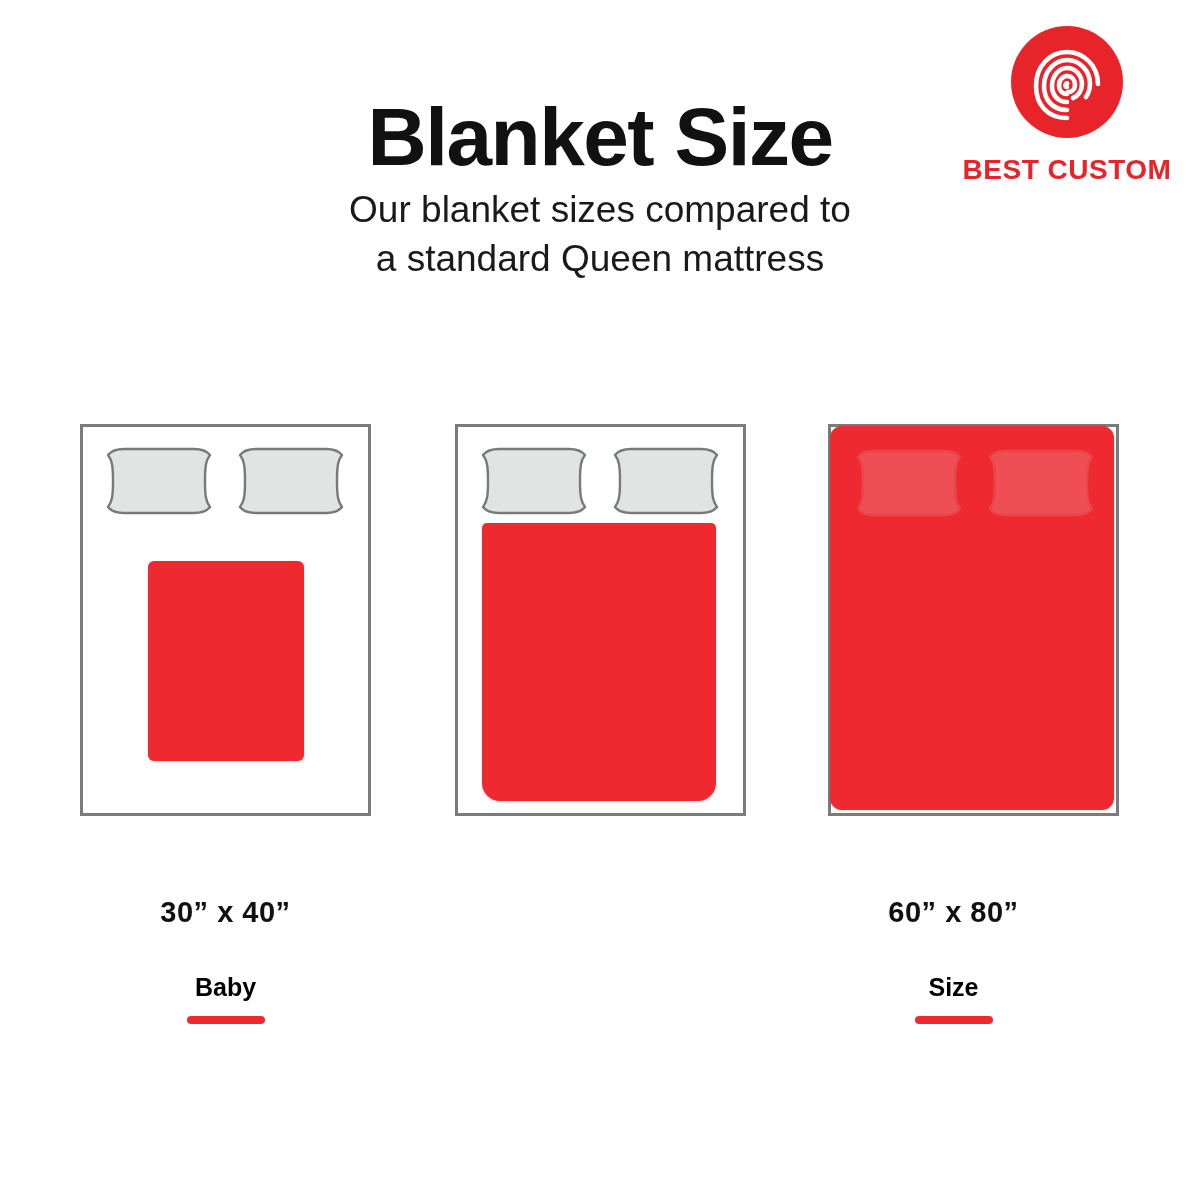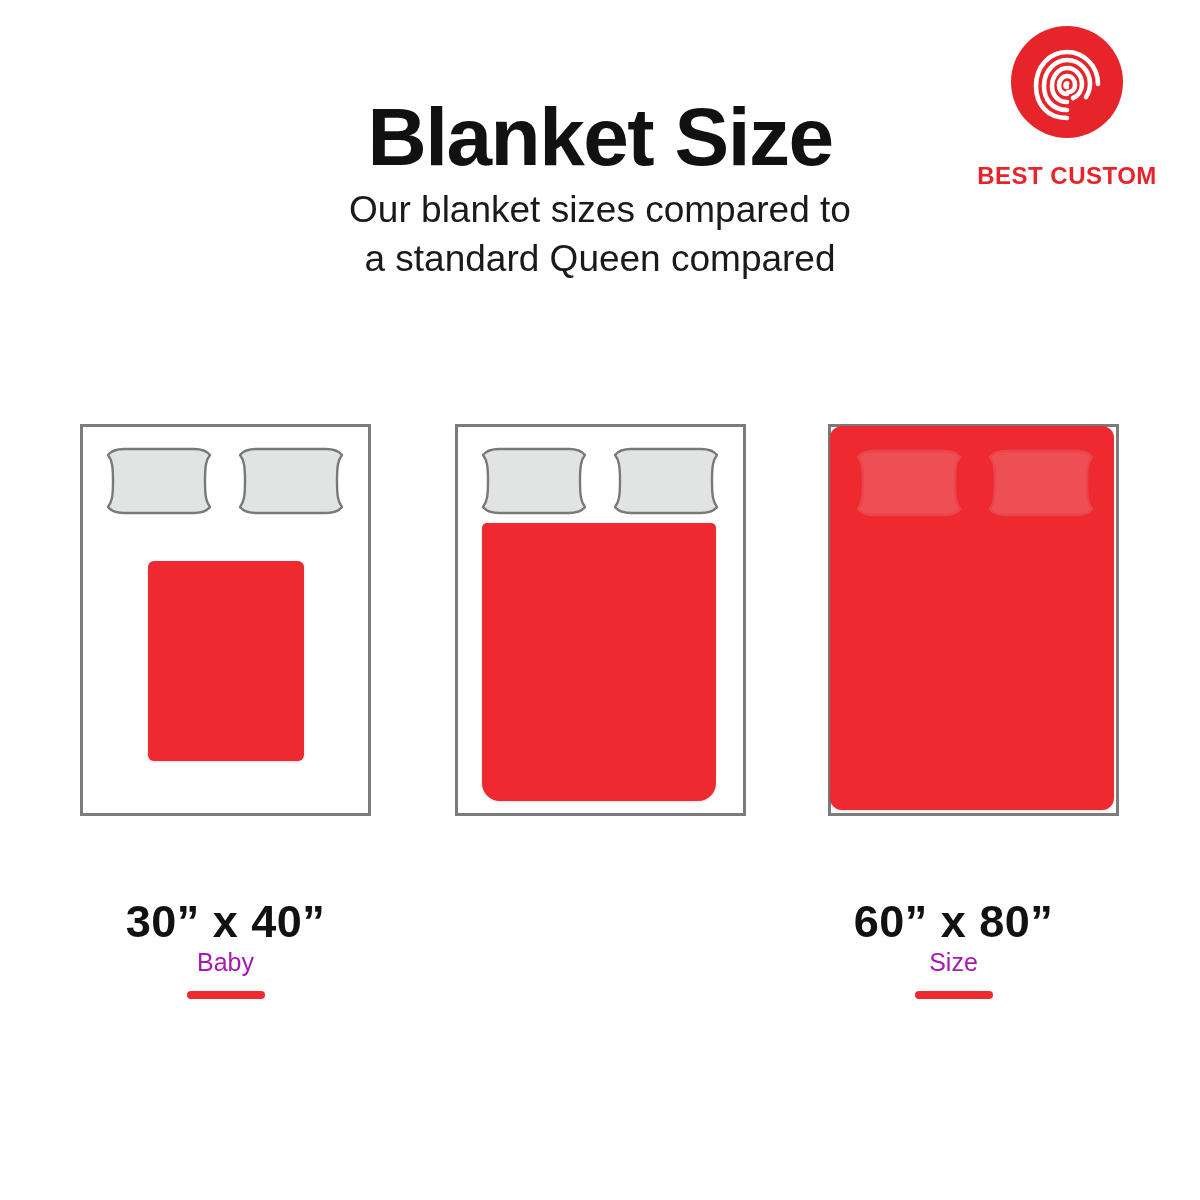--- a/index.html
+++ b/index.html
@@ -23,22 +23,22 @@
     width: 210px;
     text-align: center;
   }
   .logo-mark {
     width: 112px;
     height: 112px;
     margin: 0 auto;
     display: block;
   }
   .logo-wordmark {
-    margin-top: 24px;
-    font-size: 24px;
+    margin-top: 16px;
+    font-size: 28px;
     font-weight: bold;
     letter-spacing: 0.5px;
     color: #E8242B;
     font-family: "Liberation Sans", sans-serif;
   }
 
   
   .header {
     position: absolute;
     top: 96px;
@@ -151,30 +151,31 @@
     position: absolute;
     top: 0;
     width: 291px;
     text-align: center;
   }
   .caption-1 { left: 80px; }
   .caption-2 { left: 455px; }
   .caption-3 { left: 808px; }
 
   .dims {
-    font-size: 45px;
+    font-size: 29px;
     font-weight: bold;
     color: #111111;
     letter-spacing: 0.5px;
     font-family: "Liberation Sans", sans-serif;
   }
   .name {
+    margin-top: 44px;
     font-size: 25px;
-    font-weight: normal;
-    color: #a21caf;
+    font-weight: bold;
+    color: #000000;
     font-family: "Liberation Sans", sans-serif;
   }
   .rule {
     margin: 14px auto 0 auto;
     width: 78px;
     height: 8px;
     border-radius: 5px;
     background: #EE2A30;
   }
 </style>
@@ -192,21 +193,21 @@
       <path d="M56 61 C55 61 54.5 60.3 54.5 59.3 C54.5 58.2 55.3 57.4 56.2 57.4"></path>
     </g>
   </svg>
   <div class="logo-wordmark">BEST CUSTOM</div>
 </div>
 
 <div class="header">
   <h1 class="title">Blanket Size</h1>
   <div class="subtitle">
     <span class="sub-line">Our blanket sizes compared to</span>
-    <span class="sub-line">a standard Queen compared</span>
+    <span class="sub-line">a standard Queen mattress</span>
   </div>
 </div>
 
 <div class="beds">
 
   <div class="bed bed-1">
     <div class="bed-frame bed-frame-inner"></div>
     <svg class="pillow pillow-left" viewBox="0 0 112 70">
       <path d="M5 9 C9 4 14 3 21 3 L91 3 C98 3 103 4 107 9 C103 14 102 20 102 35 C102 50 103 56 107 61 C103 66 98 67 91 67 L21 67 C14 67 9 66 5 61 C9 56 10 50 10 35 C10 20 9 14 5 9 Z" fill="#E2E4E3" stroke="#77797B" stroke-width="2.4" stroke-linejoin="round"></path>
     </svg>

